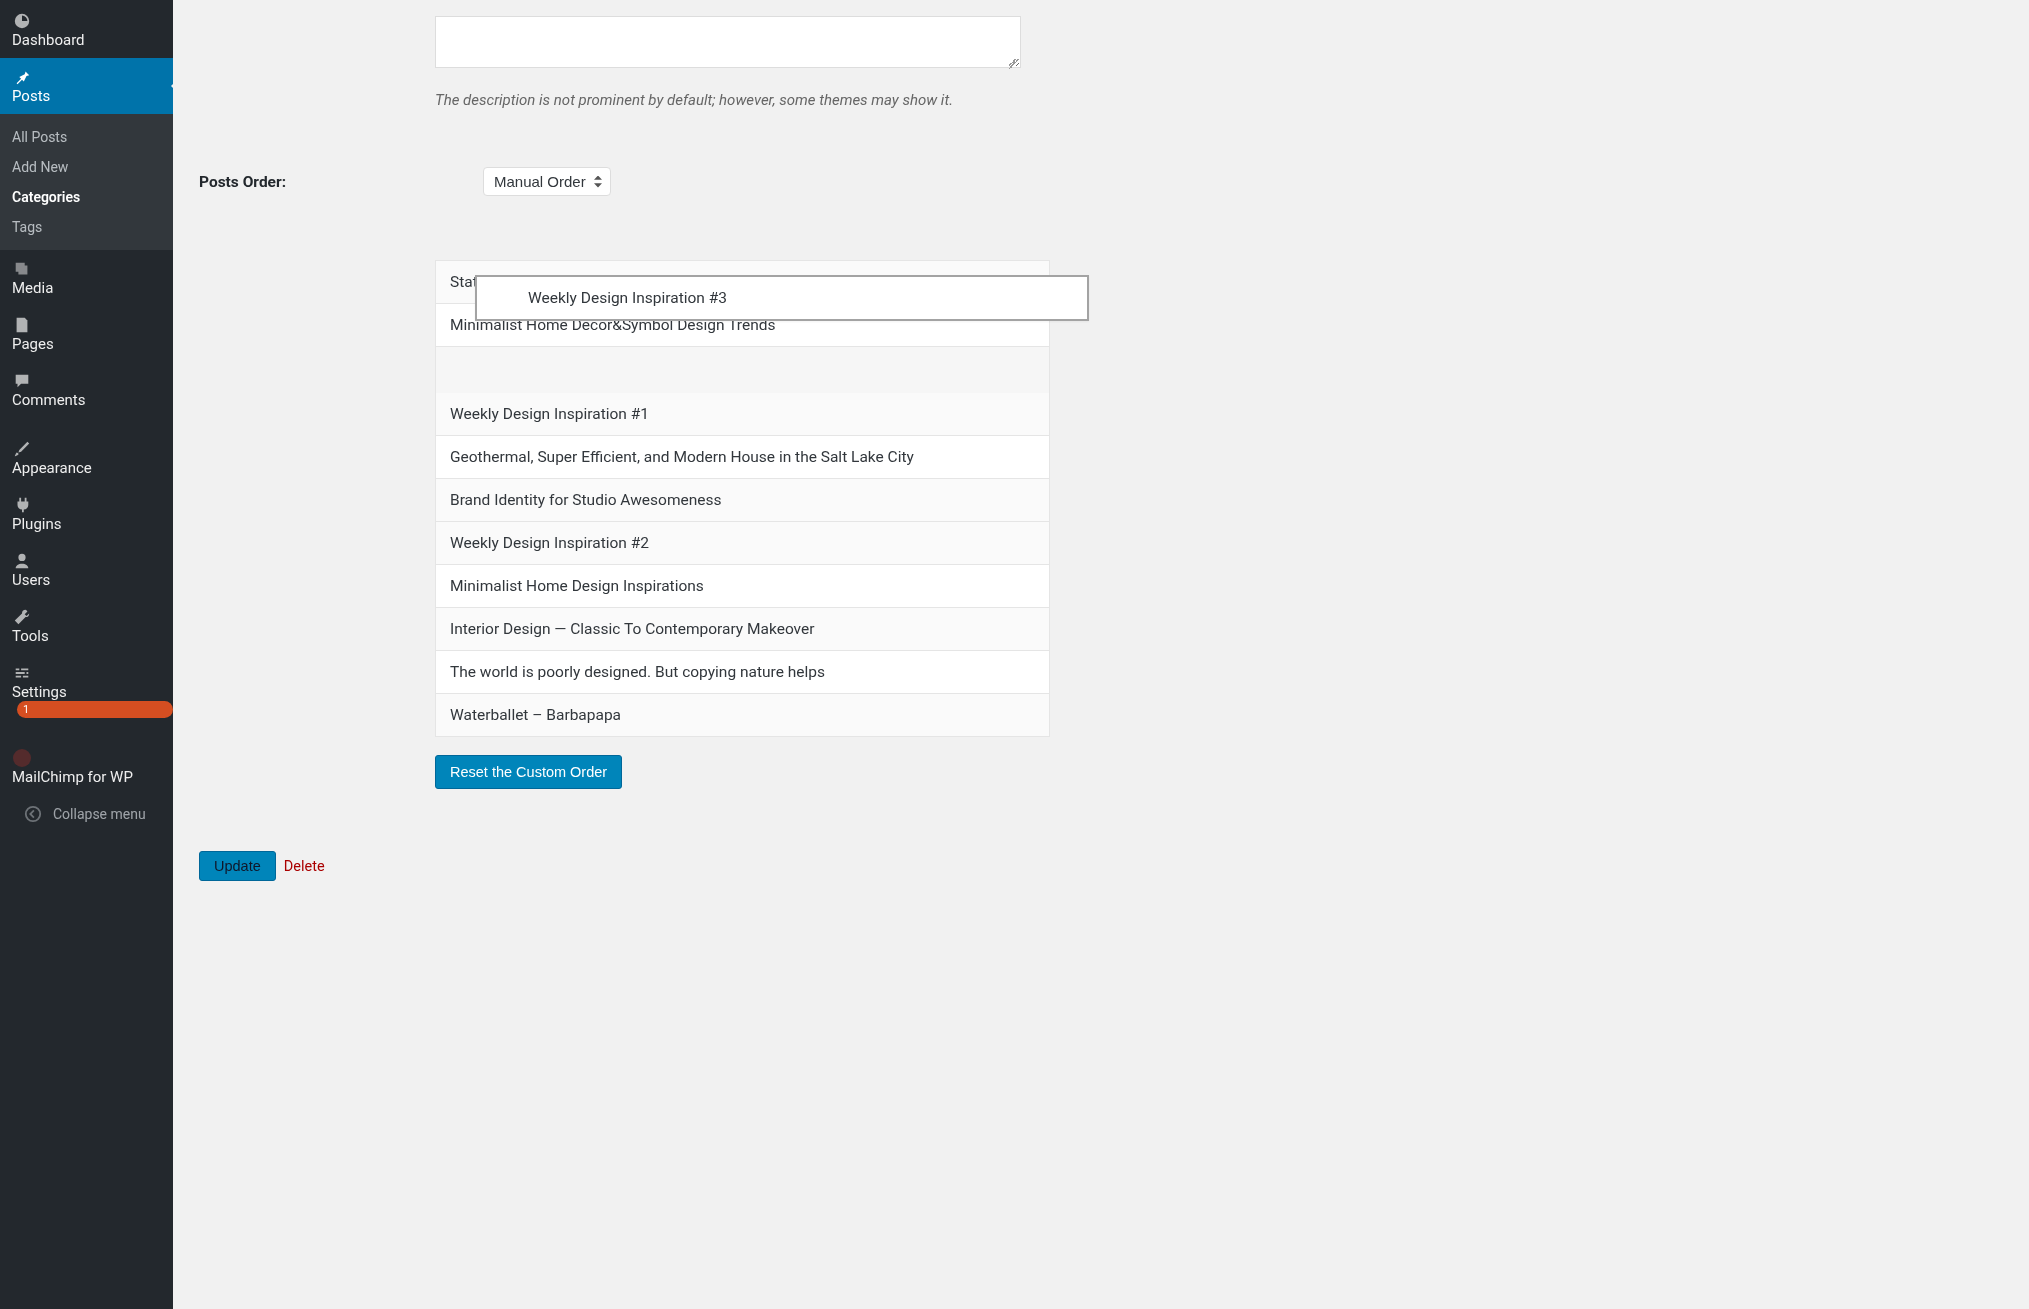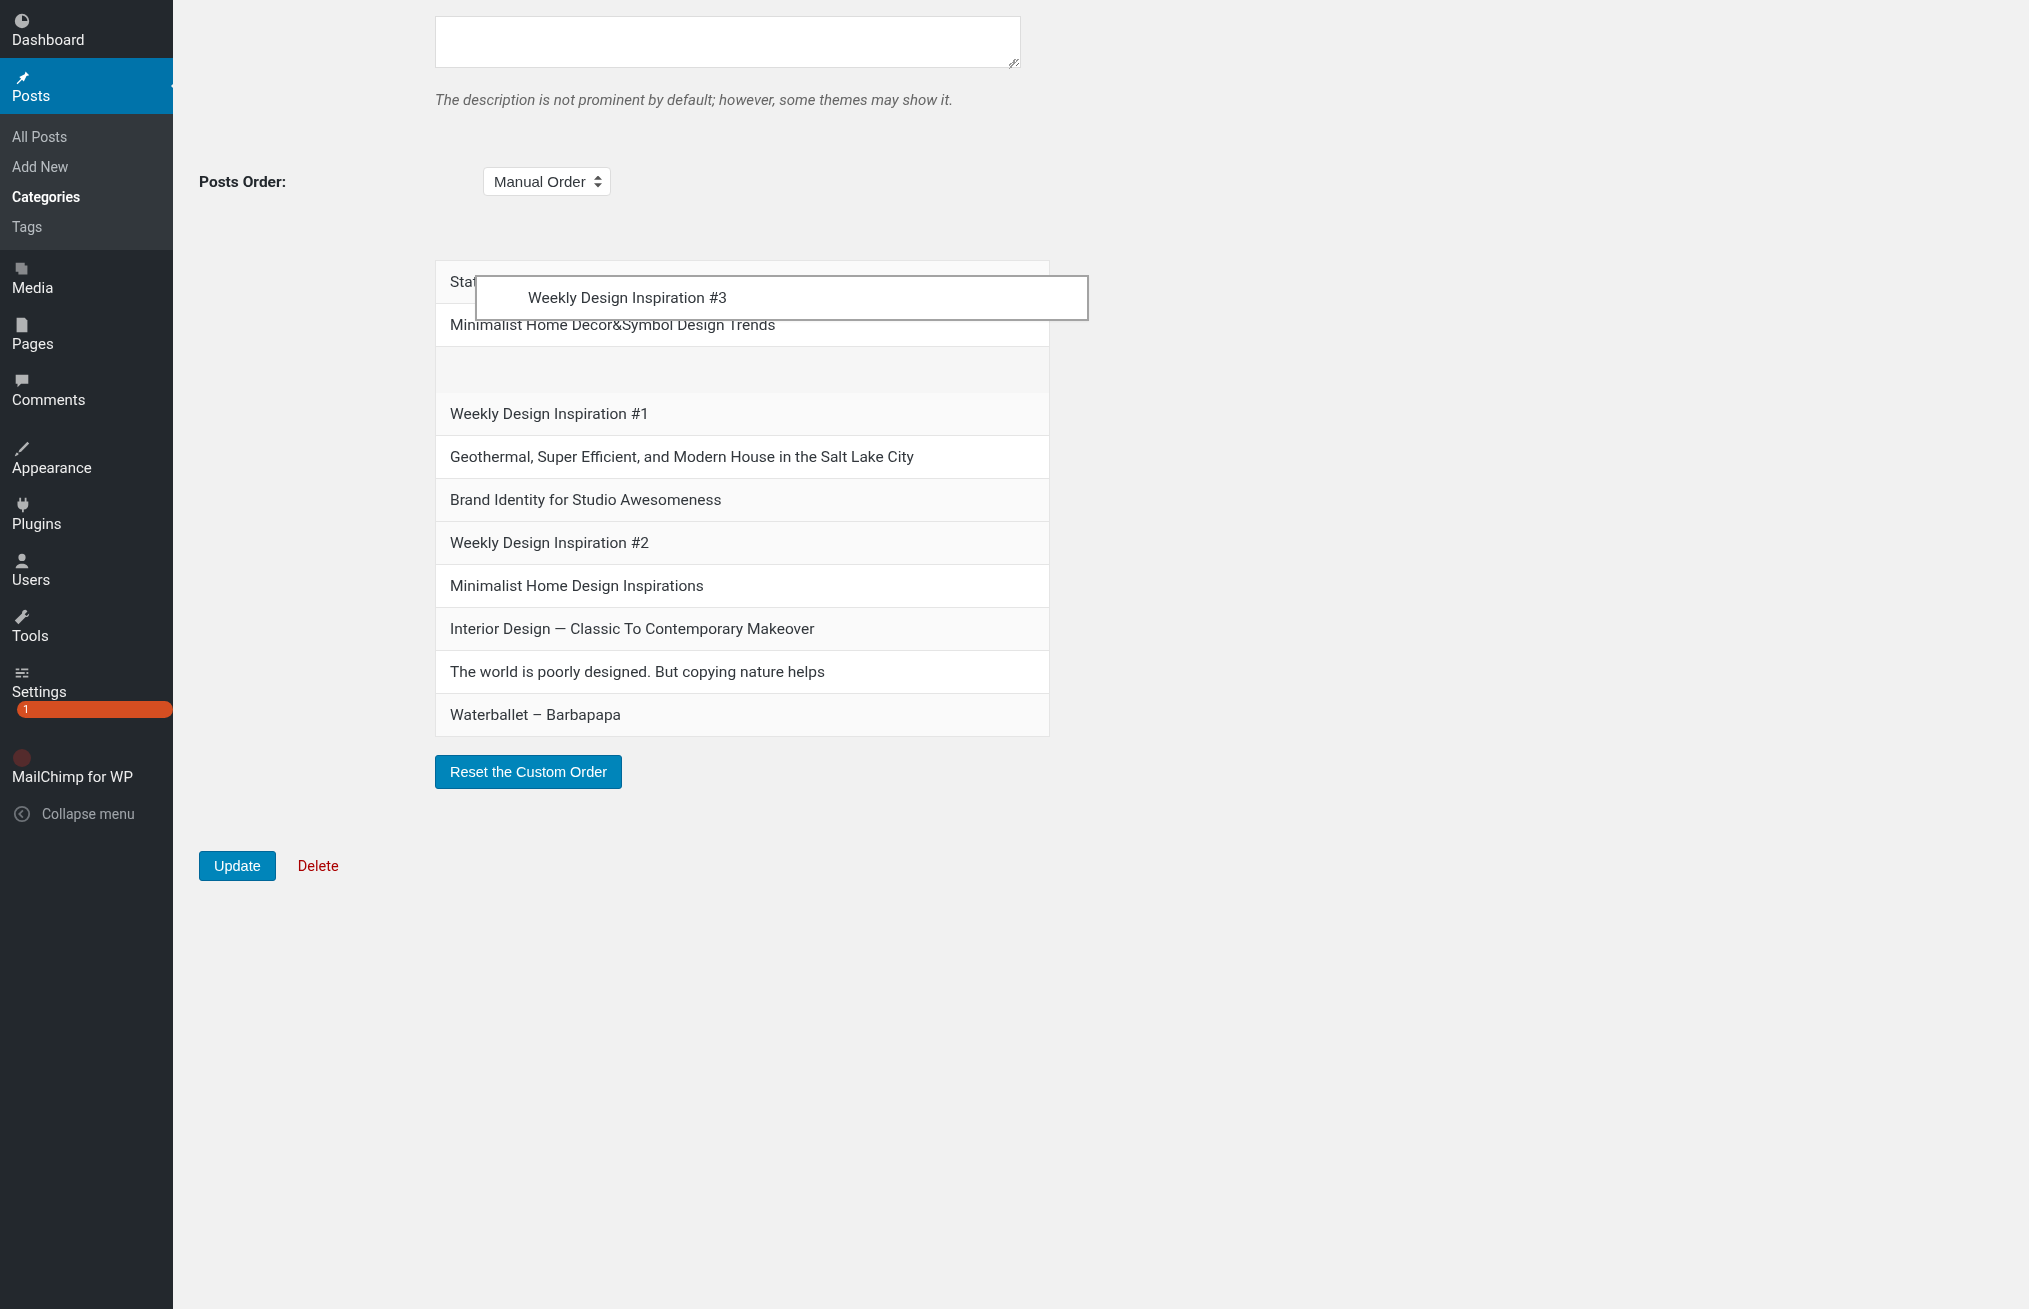--- a/index.html
+++ b/index.html
@@ -72,21 +72,21 @@
       color: #fff;
       border-radius: 9px;
       padding: 0 6px;
       font-size: 11px;
       line-height: 17px;
       margin-left: 5px;
     }
     .collapse-item {
       display: flex;
       align-items: center;
-      padding: 9px 0 9px 12px;
+      padding: 9px 0 9px 23px;
       color: rgba(240,245,250,0.6);
       cursor: pointer;
       font-size: 14px;
     }
     .collapse-item .menu-icon { opacity: 0.6; }
     .mc-icon {
       width: 18px; height: 18px; border-radius: 50%;
       background: #6a2c2c; display: inline-block;
     }
 
@@ -214,29 +214,29 @@
       cursor: pointer;
     }
     .actions {
       margin-top: 62px;
       display: flex;
       align-items: center;
     }
     .update-btn {
       background: #0085ba;
       border: 1px solid #006799;
-      color: #ffffff;
+      color: #0f172a;
       font-size: 14.5px;
       padding: 6px 14px;
       border-radius: 3px;
       cursor: pointer;
     }
     .delete-link {
       color: #a00;
-      margin-left: 22px;
+      margin-left: 8px;
       font-size: 14.5px;
       cursor: pointer;
     }
   </style>
 </head>
 <body>
 
 <div class="layout">
   <div class="sidebar">
     <div class="menu-item">

